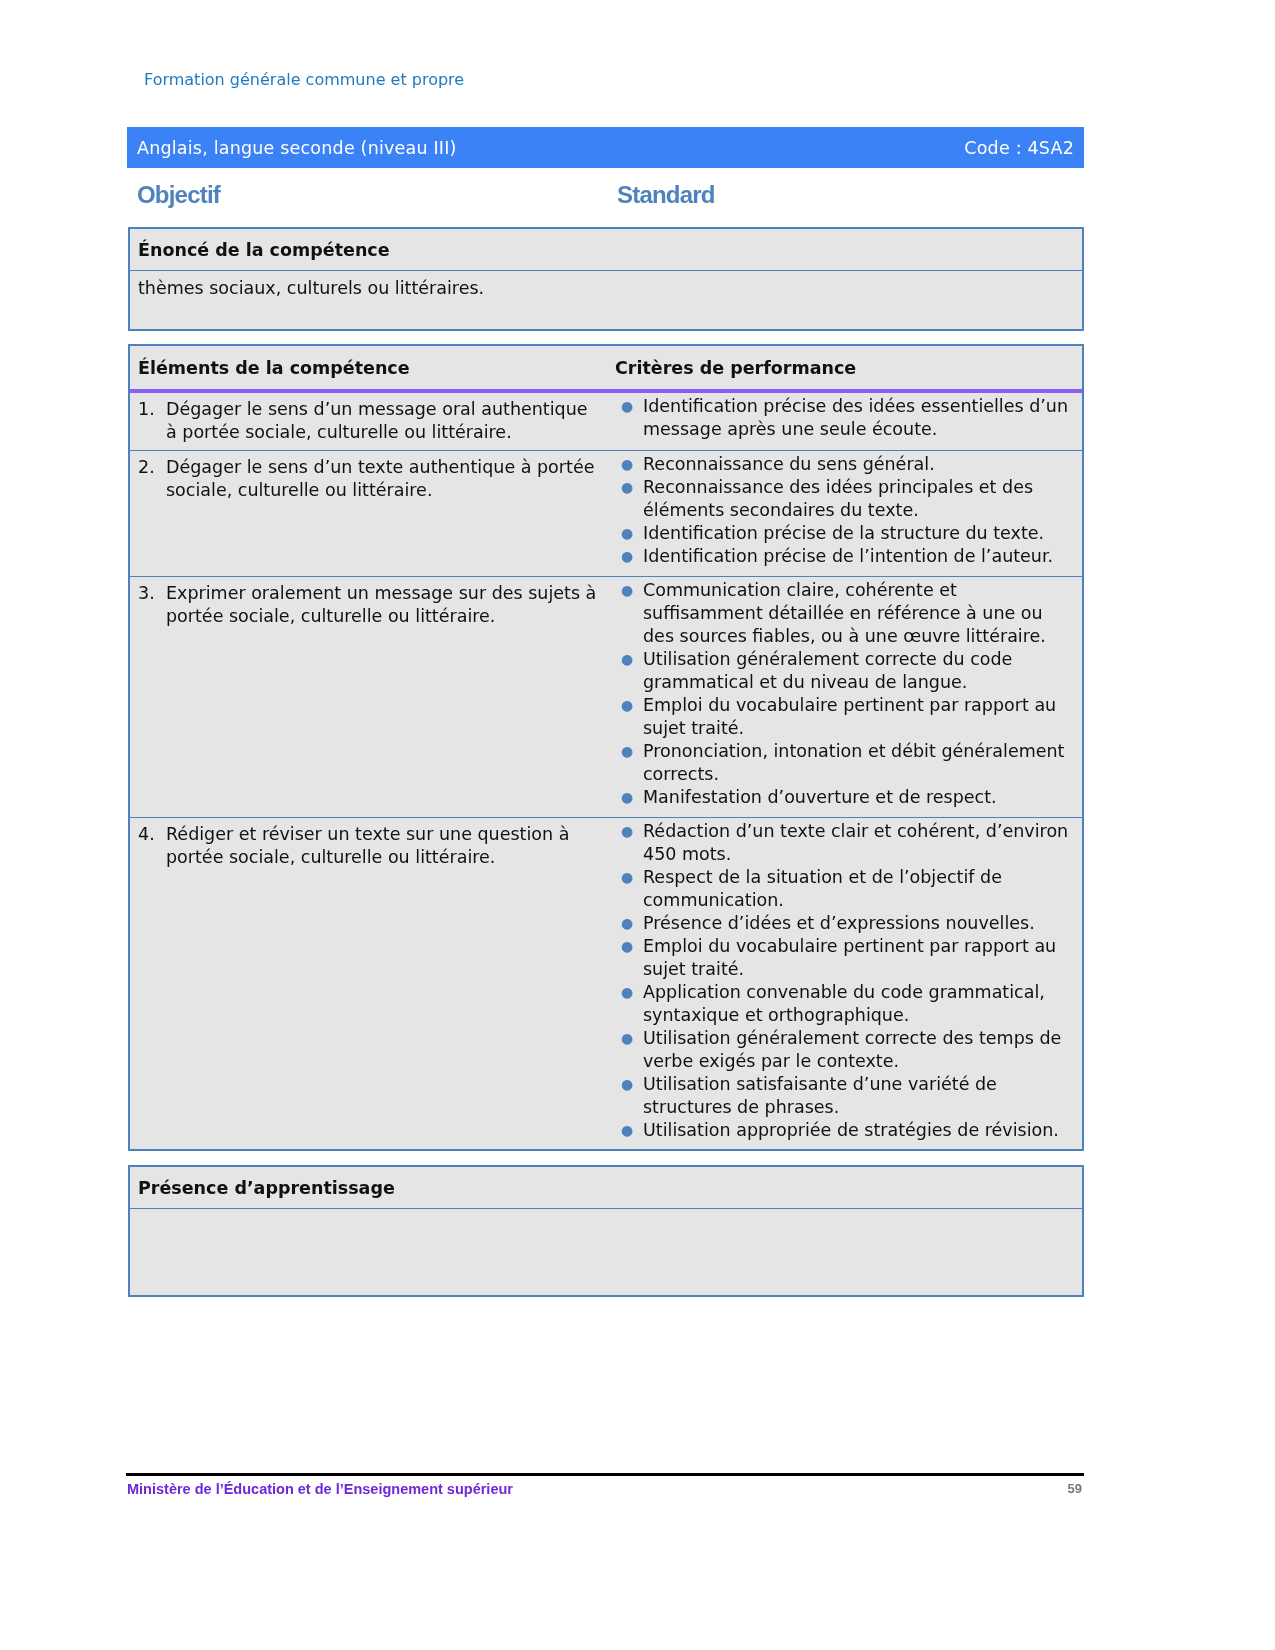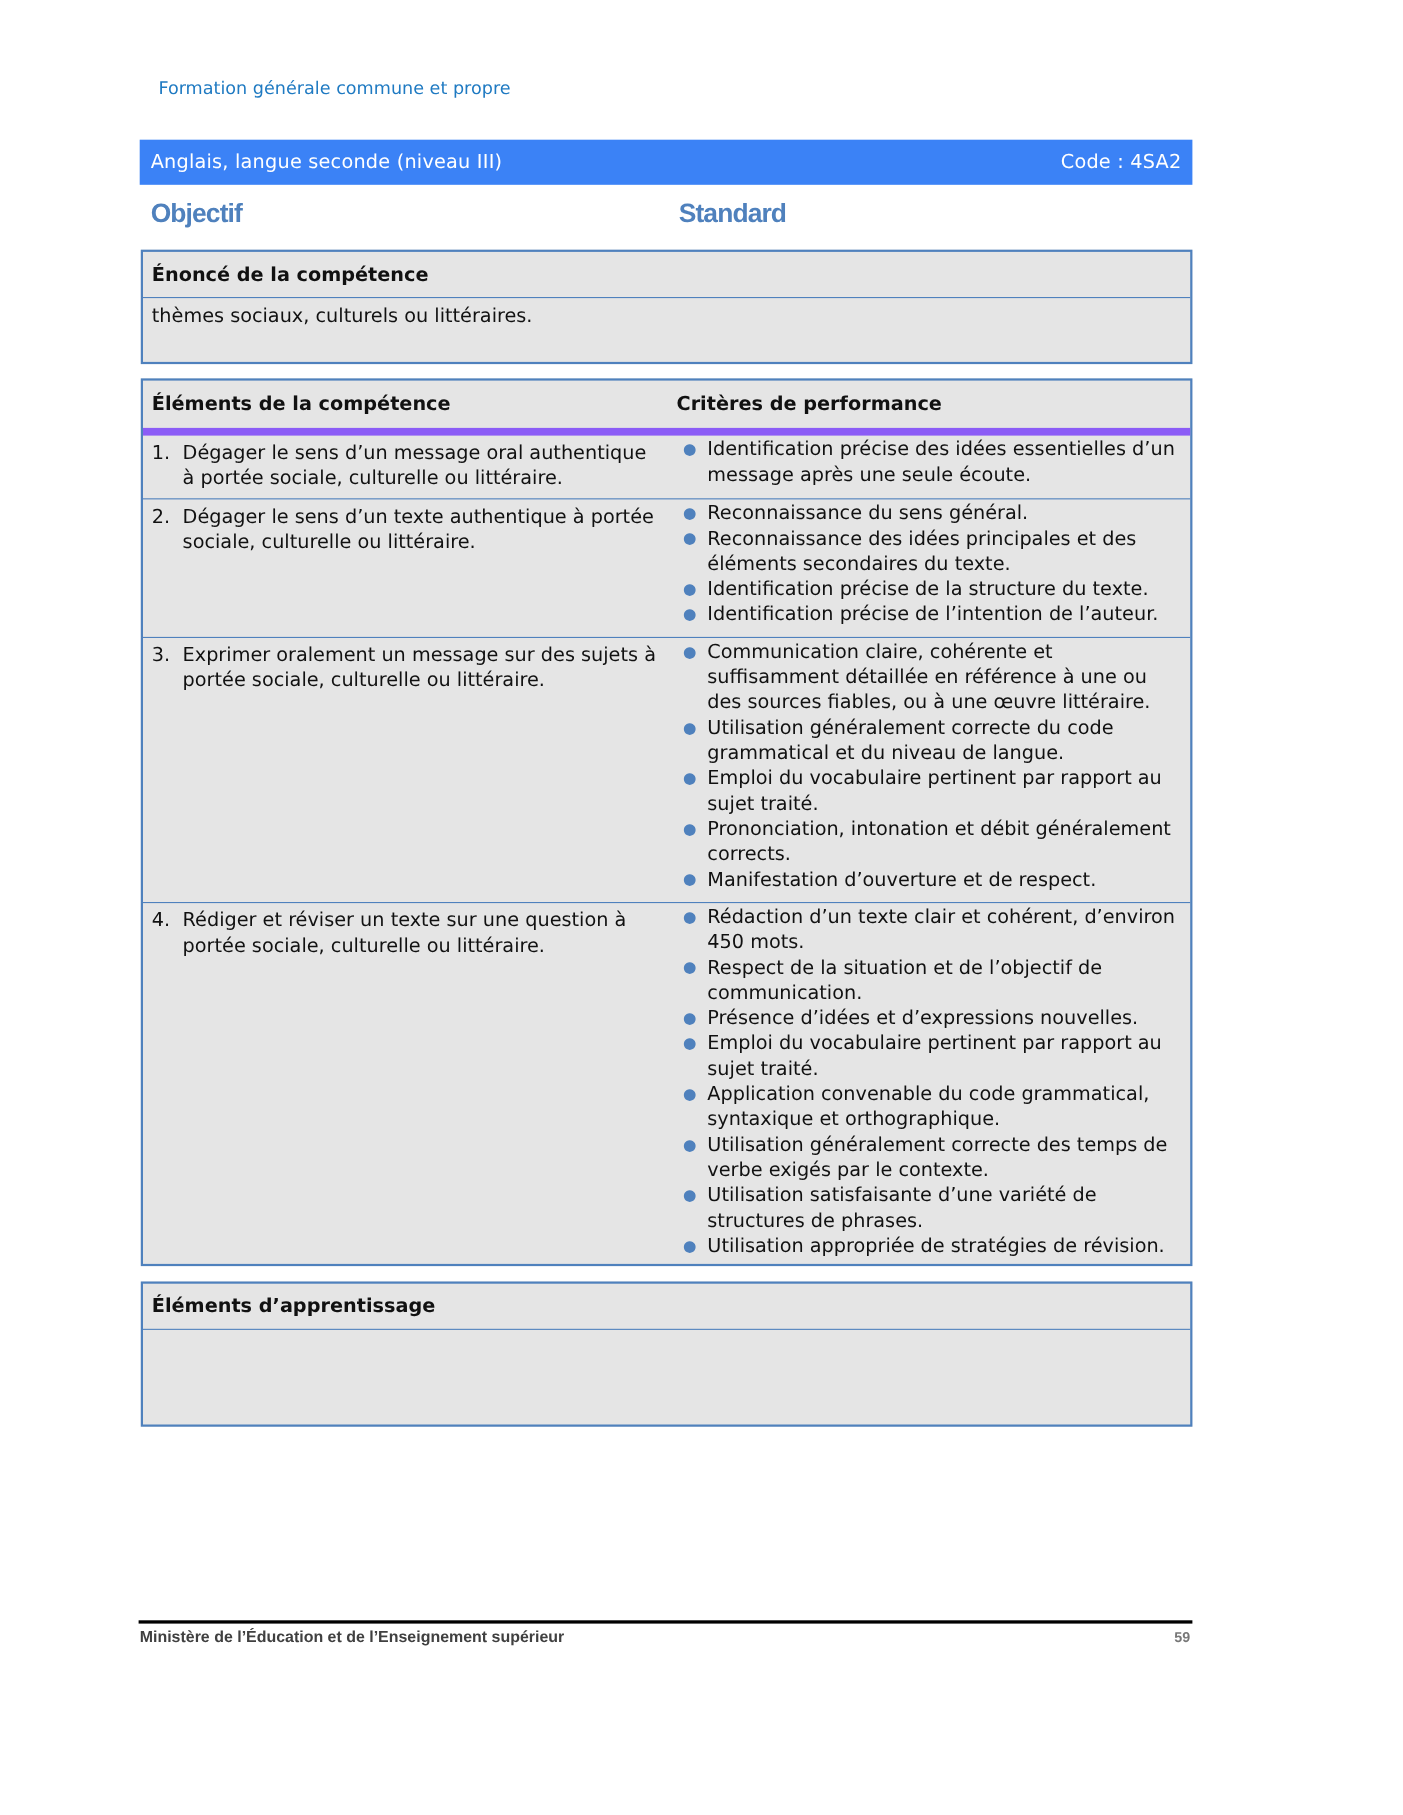--- a/index.html
+++ b/index.html
@@ -6,36 +6,36 @@
   body { width:1275px; height:1650px; position:relative; font-family:"DejaVu Sans", sans-serif; color:#111; overflow:hidden; }
   .header-text { position:absolute; left:144px; top:70px; font-size:16px; color:#1f7ac2; }
   .course-bar { position:absolute; left:127px; top:127px; width:957px; height:41px; background:#3b82f6; color:#fff; display:flex; align-items:center; justify-content:space-between; box-sizing:border-box; padding:0 10px; font-size:17.5px; letter-spacing:0.2px; }
   .section-titles { position:absolute; top:181px; left:137px; width:940px; height:32px; }
   .sec-title { position:absolute; top:0; font-family:"Liberation Sans", sans-serif; font-weight:bold; font-size:24px; color:#4f81bd; letter-spacing:-0.8px; }
   .box { position:absolute; left:128px; width:956px; border:2.5px solid #4f81bd; box-sizing:border-box; background:#e5e5e5; }
   .box-head { font-weight:bold; font-size:17.5px; padding:0 8px; height:42px; display:flex; align-items:center; border-bottom:1px solid #4f81bd; box-sizing:border-box; }
   .enonce { top:227px; height:104px; }
   .enonce .body { padding:6px 8px; font-size:17.5px; line-height:23px; width:430px; }
   .elements { top:344px; height:807px; }
-  .el-head { display:flex; border-bottom:7px solid #8b5cf6; height:43px; align-items:center; font-weight:bold; font-size:17.5px; }
+  .el-head { display:flex; border-bottom:4px solid #8b5cf6; height:43px; align-items:center; font-weight:bold; font-size:17.5px; }
   .el-head .c1 { width:477px; padding-left:8px; box-sizing:border-box; }
   .el-head .c2 { padding-left:8px; }
   .row { display:flex; border-bottom:1px solid #4f81bd; box-sizing:border-box; }
   .row:last-child { border-bottom:none; }
   .row .c1 { width:477px; box-sizing:border-box; padding:5px 8px 0 8px; font-size:17.5px; line-height:23px; display:flex; }
   .row .c1 .num { width:28px; flex:none; }
   .row .c2 { flex:1; padding:2px 8px 2px 8px; font-size:17.5px; line-height:23px; }
   .bul { display:flex; }
   .bul .dot { width:28px; flex:none; color:#4f81bd; font-size:14px; padding-left:6px; box-sizing:border-box; }
   .activites { top:1165px; height:132px; }
   .act-body { padding:3px 8px; font-size:17.5px; line-height:26.5px; }
   .act-line { display:flex; }
   .act-line .k { width:127px; flex:none; }
   .footer-rule { position:absolute; left:126px; top:1473px; width:958px; height:3px; background:#000; }
-  .footer-left { position:absolute; left:127px; top:1481px; font-family:"Liberation Sans", sans-serif; font-weight:bold; font-size:14.5px; color:#404040; }
+  .footer-left { position:absolute; left:127px; top:1481px; font-family:"Liberation Sans", sans-serif; font-weight:bold; font-size:14.5px; color:#6d28d9; }
   .footer-right { position:absolute; right:193px; top:1481px; font-family:"Liberation Sans", sans-serif; font-weight:bold; font-size:13px; color:#777; }
 </style>
 </head>
 <body>
 
 <div class="header-text">Formation générale commune et propre</div>
 
 <div class="course-bar">
   <span>Anglais, langue seconde (niveau III)</span>
   <span>Code : 4SA2</span>
@@ -160,18 +160,18 @@
           <div class="bul">
             <span class="dot">●</span>
             <span>Utilisation appropriée de stratégies de révision.</span>
           </div>
         </div>
       </div>
     </div>
 </div>
 
 <div class="box activites">
-  <div class="box-head">Éléments d’apprentissage</div>
+  <div class="box-head">Présence d’apprentissage</div>
 </div>
 
 <div class="footer-rule"></div>
 <div class="footer-left">Ministère de l’Éducation et de l’Enseignement supérieur</div>
 <div class="footer-right">59</div>
 
 </body></html>

